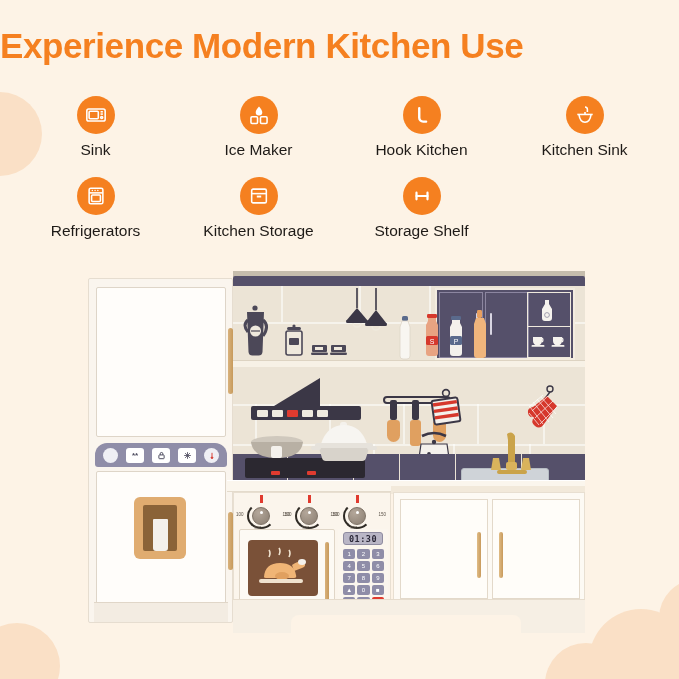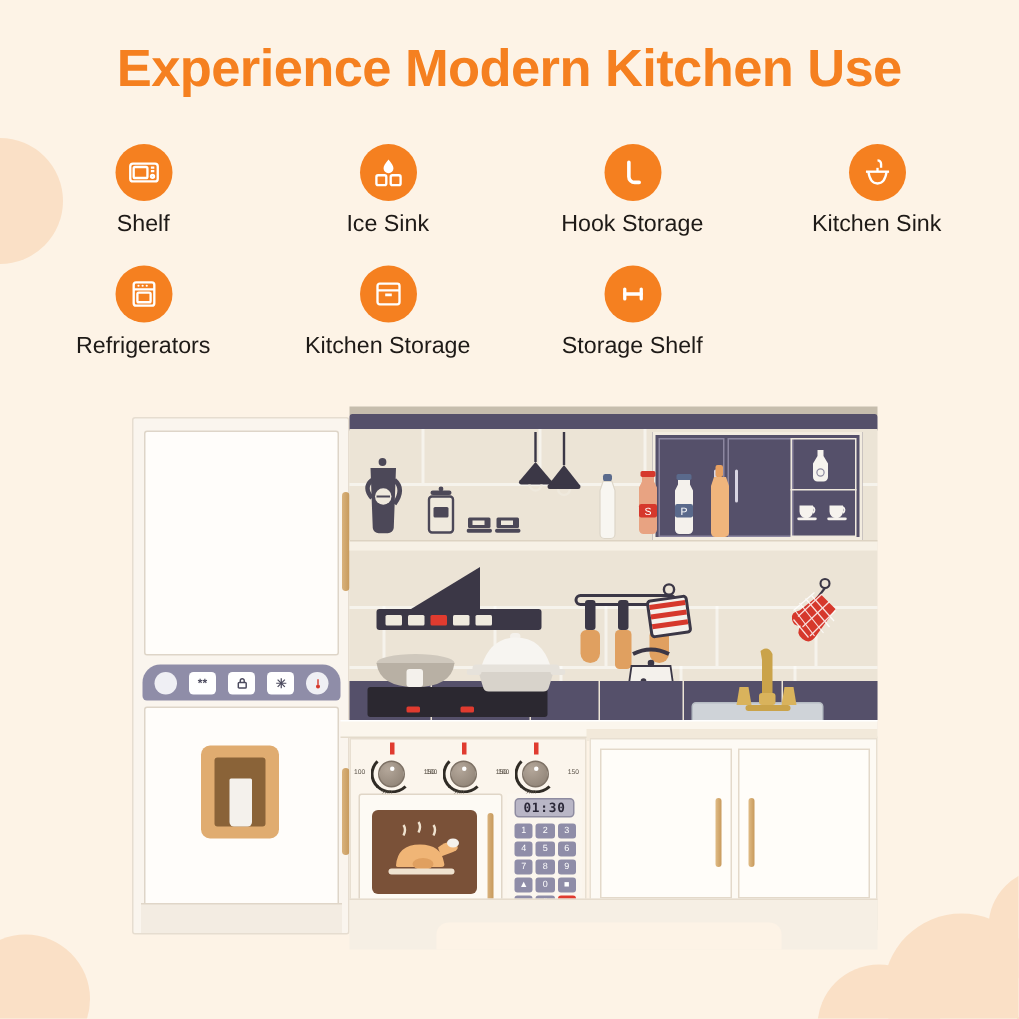--- a/index.html
+++ b/index.html
@@ -14,21 +14,21 @@
   .blob { position:absolute; background:#fae0c6; border-radius:50%; }
   #blob-left-mid { left:-42px; top:92px; width:84px; height:84px; }
   #blob-bl-1 { left:-26px; bottom:-30px; width:86px; height:86px; }
   #blob-br-1 { right:-14px; bottom:-34px; width:104px; height:104px; }
   #blob-br-2 { right:52px; bottom:-46px; width:82px; height:82px; }
   #blob-br-3 { right:-58px; bottom:22px; width:78px; height:78px; }
 
   
   .title {
     position:absolute; top:26px; left:0; width:679px;
-    text-align:center; color:#f58020;
+    text-align:left; color:#f58020;
     font-size:35px; font-weight:bold; letter-spacing:-0.4px;
     white-space:nowrap;
   }
   .feature-grid {
     position:absolute; top:96px; left:14px; width:652px;
     display:grid; grid-template-columns: repeat(4, 1fr);
     grid-row-gap:18px;
   }
   .feature { display:flex; flex-direction:column; align-items:center; }
   .f-badge {
@@ -280,42 +280,42 @@
   <div class="feature">
     <div class="f-badge">
       <svg width="22" height="22" viewBox="0 0 24 24" fill="none" stroke="#fff" stroke-width="1.7">
         <rect x="2" y="5.5" width="20" height="13" rx="2"></rect>
         <rect x="4.5" y="8" width="10" height="8" rx="1"></rect>
         <line x1="17" y1="8.5" x2="19.5" y2="8.5"></line>
         <line x1="17" y1="11" x2="19.5" y2="11"></line>
         <circle cx="18.2" cy="14.8" r="1.1"></circle>
       </svg>
     </div>
-    <div class="f-label">Shelf</div>
+    <div class="f-label">Sink</div>
   </div>
 
   <div class="feature">
     <div class="f-badge">
       <svg width="22" height="22" viewBox="0 0 24 24" fill="none" stroke="#fff" stroke-width="1.7">
         <path d="M12 2.6 C9.6 5.6 8.4 7.3 8.4 8.9 a3.6 3.6 0 0 0 7.2 0 C15.6 7.3 14.4 5.6 12 2.6z" fill="#fff" stroke="none"></path>
         <rect x="3.2" y="14" width="7.2" height="7.2" rx="1.2"></rect>
         <rect x="13.6" y="14" width="7.2" height="7.2" rx="1.2"></rect>
       </svg>
     </div>
-    <div class="f-label">Ice Sink</div>
+    <div class="f-label">Ice Maker</div>
   </div>
 
 
   <div class="feature">
     <div class="f-badge">
       <svg width="22" height="22" viewBox="0 0 24 24" fill="none" stroke="#fff" stroke-width="2.6" stroke-linecap="round">
         <path d="M9 4.5 V15 a4.2 4.2 0 0 0 4.2 4.2 h3.3"></path>
       </svg>
     </div>
-    <div class="f-label">Hook Storage</div>
+    <div class="f-label">Hook Kitchen</div>
   </div>
 
   <div class="feature">
     <div class="f-badge">
       <svg width="22" height="22" viewBox="0 0 24 24" fill="none" stroke="#fff" stroke-width="1.7">
         <path d="M12 3.2 a2.6 2.6 0 0 1 2.6 2.6 V8.6"></path>
         <line x1="3.6" y1="11.4" x2="20.4" y2="11.4"></line>
         <path d="M5.4 11.6 C6.2 17 8.8 20 12 20 c3.2 0 5.8-3 6.6-8.4"></path>
         <line x1="12" y1="8.6" x2="12" y2="11.4"></line>
       </svg>

